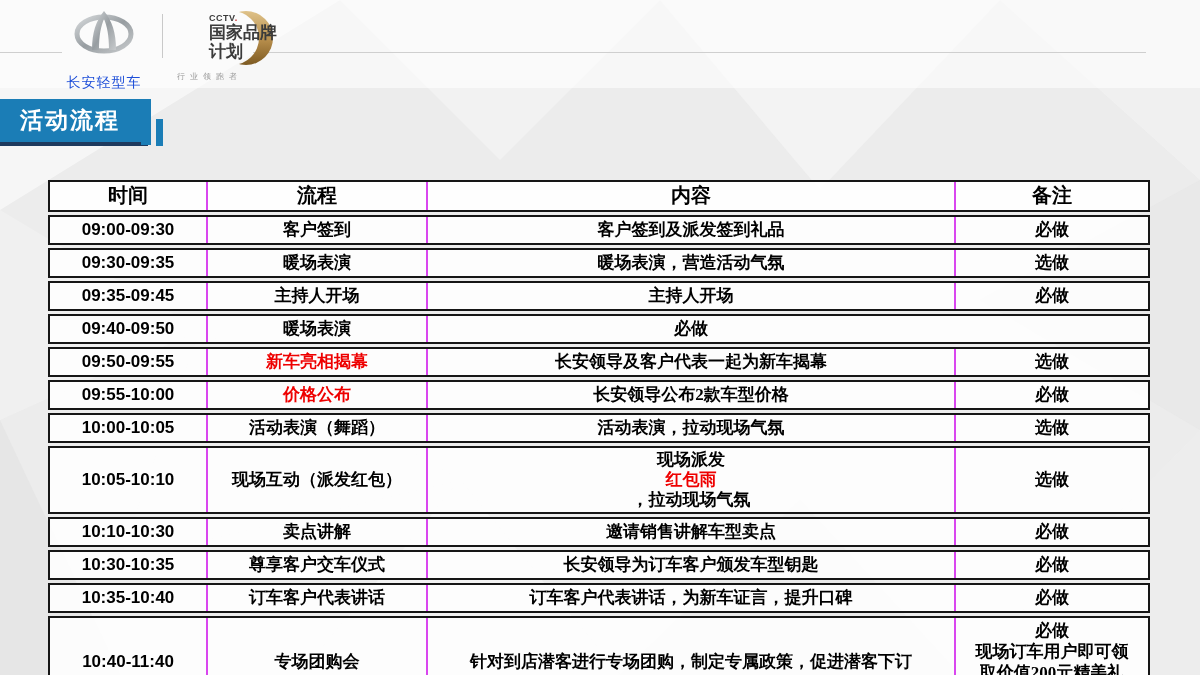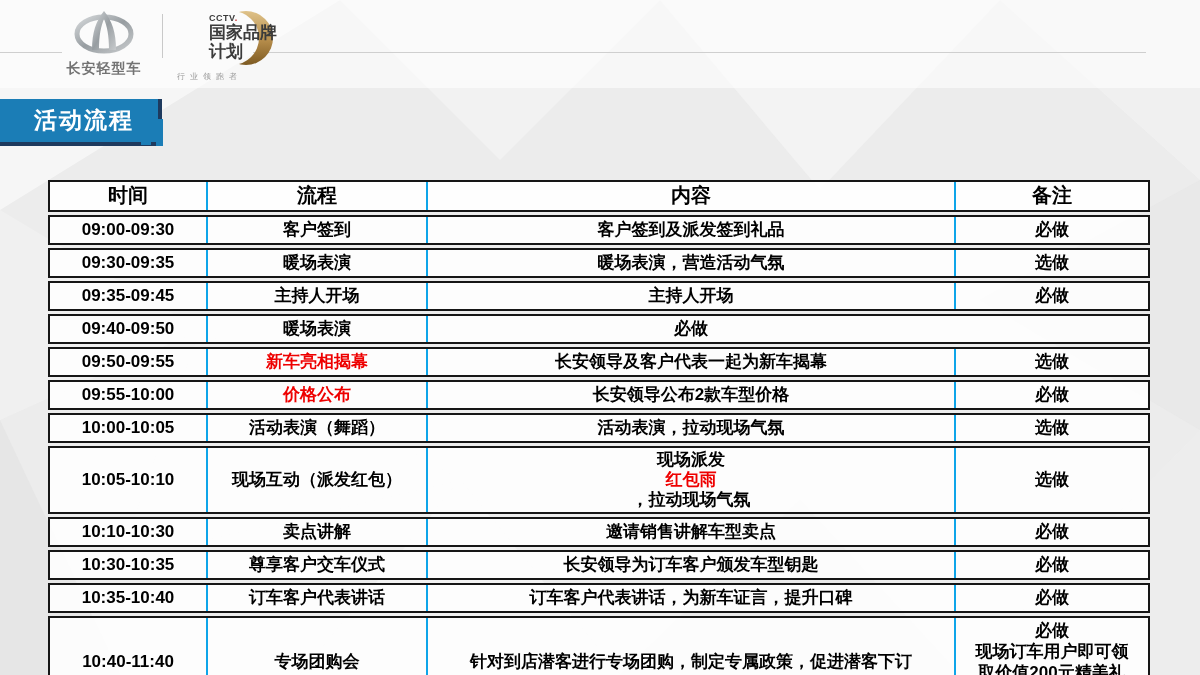--- a/index.html
+++ b/index.html
@@ -8,50 +8,50 @@
   .slide { position:absolute; inset:0; width:1200px; height:675px; overflow:hidden; }
   .bg { position:absolute; inset:0; z-index:0; }
 
   
   .topline { position:absolute; height:1px; background:#cfcfcf; top:52px; z-index:1; }
   .topline-left  { left:0; width:62px; }
   .topline-right { left:253px; width:893px; }
   .logos { position:absolute; left:58px; top:8px; display:flex; align-items:flex-start; z-index:2; }
   .changan { width:92px; display:flex; flex-direction:column; align-items:center; }
   .changan svg { display:block; }
-  .changan-text { font-size:14px; font-weight:bold; color:#737373; letter-spacing:1px; margin-top:4px; white-space:nowrap; }
+  .changan-text { font-size:14px; font-weight:normal; color:#1d4ed8; letter-spacing:1px; margin-top:18px; white-space:nowrap; }
   .logo-divider { width:1px; height:44px; background:#c9c9c9; margin:6px 12px 0 12px; }
   .cctv { position:relative; width:104px; height:74px; }
   .cctv-crescent { position:absolute; right:6px; top:0; }
   .cctv-text { position:absolute; left:2px; top:5px; color:#3b3b3b; line-height:1.12; z-index:2;margin-left:32px; }
   .cctv-brand { font-size:9px; font-weight:bold; letter-spacing:0.5px; }
   .cctv-dot { color:#c62828; }
   .cctv-line { font-size:17px; font-weight:bold; }
   .cctv-tagline { position:absolute; left:2px; bottom:0; width:100%; font-size:8px; color:#999; letter-spacing:5px; white-space:nowrap; }
 
   
   .badge { position:absolute; left:0; top:99px; z-index:2; background:#1b7db6;
            border-right:4px solid #1e3a5e; border-bottom:4px solid #1e3a5e;
            color:#fff; font-size:23px; font-weight:bold; letter-spacing:2px;
-           padding:6px 24px 6px 34px; }
+           padding:6px 24px 6px 20px; }
   .deco-bar { position:absolute; background:#1b7db6; z-index:2; }
   .bar-tall  { left:141px; top:99px;  width:10px; height:46px; }
   .bar-short { left:156px; top:119px; width:7px;  height:27px; }
 
   
   .table { position:absolute; left:48px; top:180px; width:1102px; z-index:2; }
   .trow, .thead { display:grid; grid-template-columns:156px 220px 528px 1fr;
                   border:2px solid #161616; background:rgba(255,255,255,0.86);
                   margin-bottom:3px; align-items:center; }
   .thead { min-height:30px; background:rgba(255,255,255,0.93); }
   .trow  { min-height:30px; }
   .cell { height:100%; display:flex; flex-direction:column; justify-content:center; align-items:center;
           text-align:center; padding:2px 16px; color:#000; font-weight:bold; font-size:17px; line-height:1.18; }
   .hcell { font-size:20px; }
-  .c1,.c2,.c3 { border-left:2px solid #0ea5e9; }
+  .c1,.c2,.c3 { border-left:2px solid #d946ef;font-family:Liberation Serif, serif; }
   .red { color:#ee0000; }
   .note-line { line-height:1.25; }
 </style>
 </head>
 <body>
 
 <div class="slide">
 
   <svg class="bg" width="1200" height="675" viewBox="0 0 1200 675">
     <rect x="0" y="0" width="1200" height="675" fill="#ececec"></rect>

